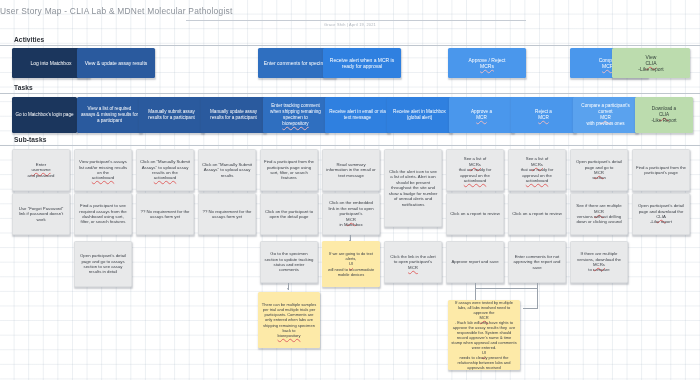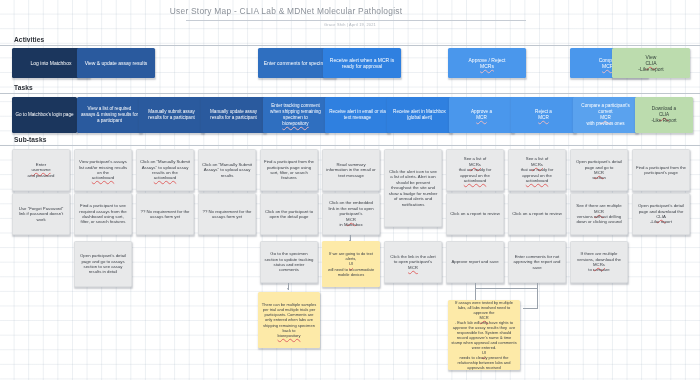--- a/index.html
+++ b/index.html
@@ -23,21 +23,20 @@
       linear-gradient(to bottom, rgba(170,185,200,0.22) 1px, transparent 1px);
     background-size: 14.6px 14.6px;
     background-position: -1px -1px;
   }
 
   
   #title-block {
     position: absolute;
     left: 0; top: 6px;
     width: 572px;
-    text-align: center;
   }
   #doc-title {
     font-size: 8.4px;
     color: #8b9199;
     letter-spacing: .25px;
     white-space: nowrap;
   }
   #title-rule {
     position: absolute;
     left: 186px; top: 20px;

